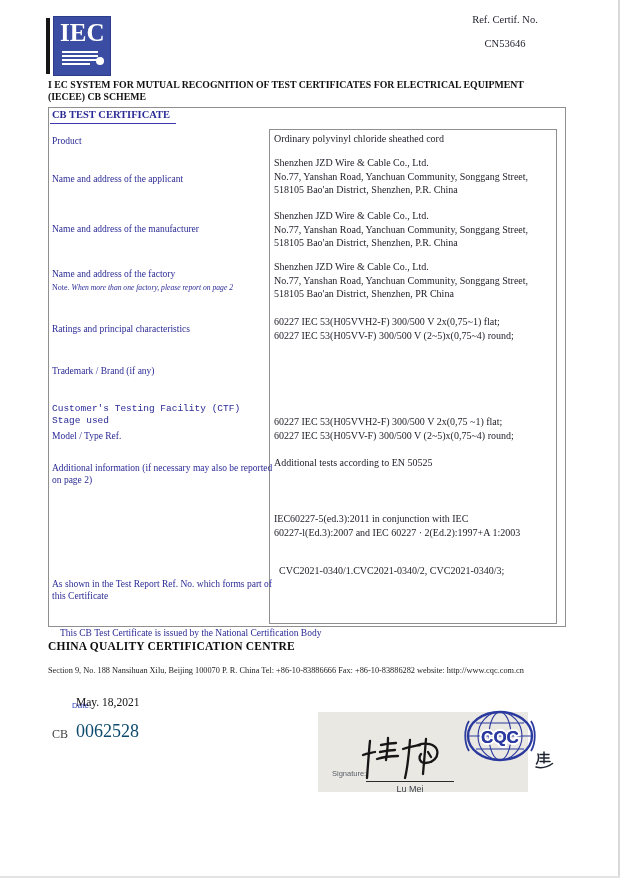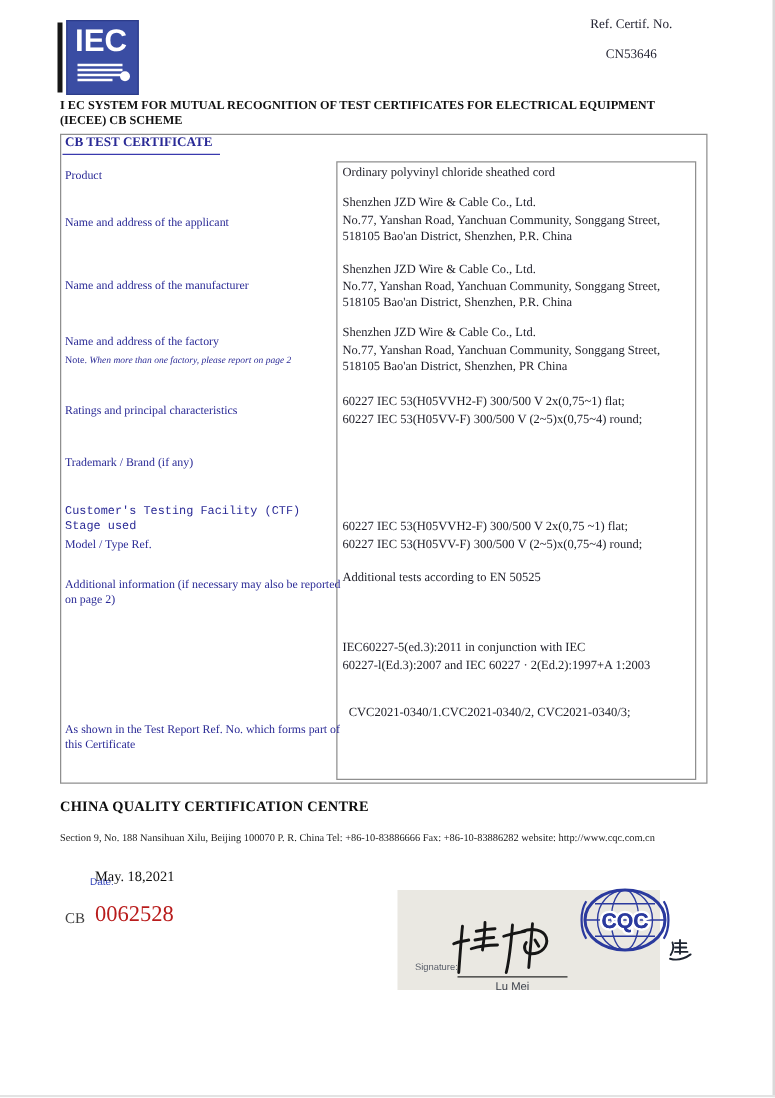--- a/index.html
+++ b/index.html
@@ -7,21 +7,21 @@
         font-family:"Liberation Serif",serif;color:#1f1f2e;}
   .abs{position:absolute;}
   
   .edge-r{right:0;top:0;width:2px;height:100%;background:#d9d9d9;}
   .edge-b{left:0;bottom:0;width:100%;height:2px;background:#e3e3e3;}
 
   
   .iec-logo{left:46px;top:16px;width:64px;height:60px;}
   .iec-spine{left:0;top:2px;width:4px;height:56px;background:#161616;}
   .iec-box{left:7px;top:0;width:56px;height:58px;background:#3a4da3;border:1px solid #2c3c8a;}
-  .iec-text{left:6px;top:2px;color:#fff;font-family:Liberation Sans, sans-serif;
+  .iec-text{left:6px;top:2px;color:#fff;font-family:Liberation Serif, serif;
             font-weight:bold;font-size:25px;letter-spacing:0px;}
   .iec-line{background:#fff;height:2px;}
   .iec-dot{left:42px;top:40px;width:8px;height:8px;border-radius:50%;background:#fff;}
 
   .ref-label{left:430px;top:14px;width:150px;text-align:center;font-size:10.5px;}
   .ref-number{left:430px;top:38px;width:150px;text-align:center;font-size:10.5px;}
 
   .scheme-title{left:48px;top:79px;width:525px;font-weight:bold;font-size:9.8px;line-height:11.5px;color:#111;}
 
   
@@ -37,21 +37,21 @@
 
   .issued-note{left:60px;top:628px;font-size:9.5px;color:#2a2a96;}
 
   .ncb-name{left:48px;top:640px;font-weight:bold;font-size:11.5px;color:#0d0d0d;letter-spacing:.2px;}
   .ncb-address{left:48px;top:666px;font-size:8.3px;color:#222;white-space:nowrap;}
 
   .date-label{left:48px;top:701px;font-size:8px;color:#3344bb;font-family:"Liberation Sans",sans-serif;padding-left:24px;}
   .date-value{left:76px;top:696px;font-size:11.5px;color:#111;}
 
   .cb-prefix{left:52px;top:727px;font-size:12px;color:#404040;}
-  .cb-number{left:76px;top:721px;font-size:18px;color:#b91c1c;}
+  .cb-number{left:76px;top:721px;font-size:18px;color:#0c4a6e;}
 
   
   .sig-panel{left:318px;top:712px;width:210px;height:80px;background:#eae8e2;}
   .sig-label{left:332px;top:769px;font-size:7.5px;color:#5a5f6a;font-family:"Liberation Sans",sans-serif;}
   .sig-line{left:366px;top:781px;width:88px;height:1px;background:#2a2a2a;}
   .sig-name{left:366px;top:784px;width:88px;text-align:center;font-size:9px;color:#3a3f49;
             font-family:"Liberation Sans",sans-serif;}
   .sig-scribble{left:360px;top:736px;}
   .cqc-stamp{left:462px;top:708px;}
   .stamp-char{left:534px;top:750px;}
@@ -116,20 +116,21 @@
 518105 Bao'an District, Shenzhen, PR China</div>
   <div class="abs val" style="top:315px;">60227 IEC 53(H05VVH2-F) 300/500 V 2x(0,75~1) flat;
 60227 IEC 53(H05VV-F) 300/500 V (2~5)x(0,75~4) round;</div>
   <div class="abs val" style="top:415px;">60227 IEC 53(H05VVH2-F) 300/500 V 2x(0,75 ~1) flat;
 60227 IEC 53(H05VV-F) 300/500 V (2~5)x(0,75~4) round;</div>
   <div class="abs val" style="top:456px;">Additional tests according to EN 50525</div>
   <div class="abs val" style="top:512px;">IEC60227-5(ed.3):2011 in conjunction with IEC
 60227-l(Ed.3):2007 and IEC 60227 · 2(Ed.2):1997+A 1:2003</div>
   <div class="abs val" style="top:564px;">  CVC2021-0340/1.CVC2021-0340/2, CVC2021-0340/3;</div>
 
+  <div class="abs issued-note">This CB Test Certificate is issued by the National Certification Body</div>
 
   <div class="abs ncb-name">CHINA QUALITY CERTIFICATION CENTRE</div>
   <div class="abs ncb-address">Section 9, No. 188 Nansihuan Xilu, Beijing 100070 P. R. China Tel: +86-10-83886666 Fax: +86-10-83886282 website: http://www.cqc.com.cn</div>
   <div class="abs date-label">Date:</div>
   <div class="abs date-value">May. 18,2021</div>
   <div class="abs cb-prefix">CB</div>
   <div class="abs cb-number">0062528</div>
 
   <div class="abs sig-panel"></div>
 

